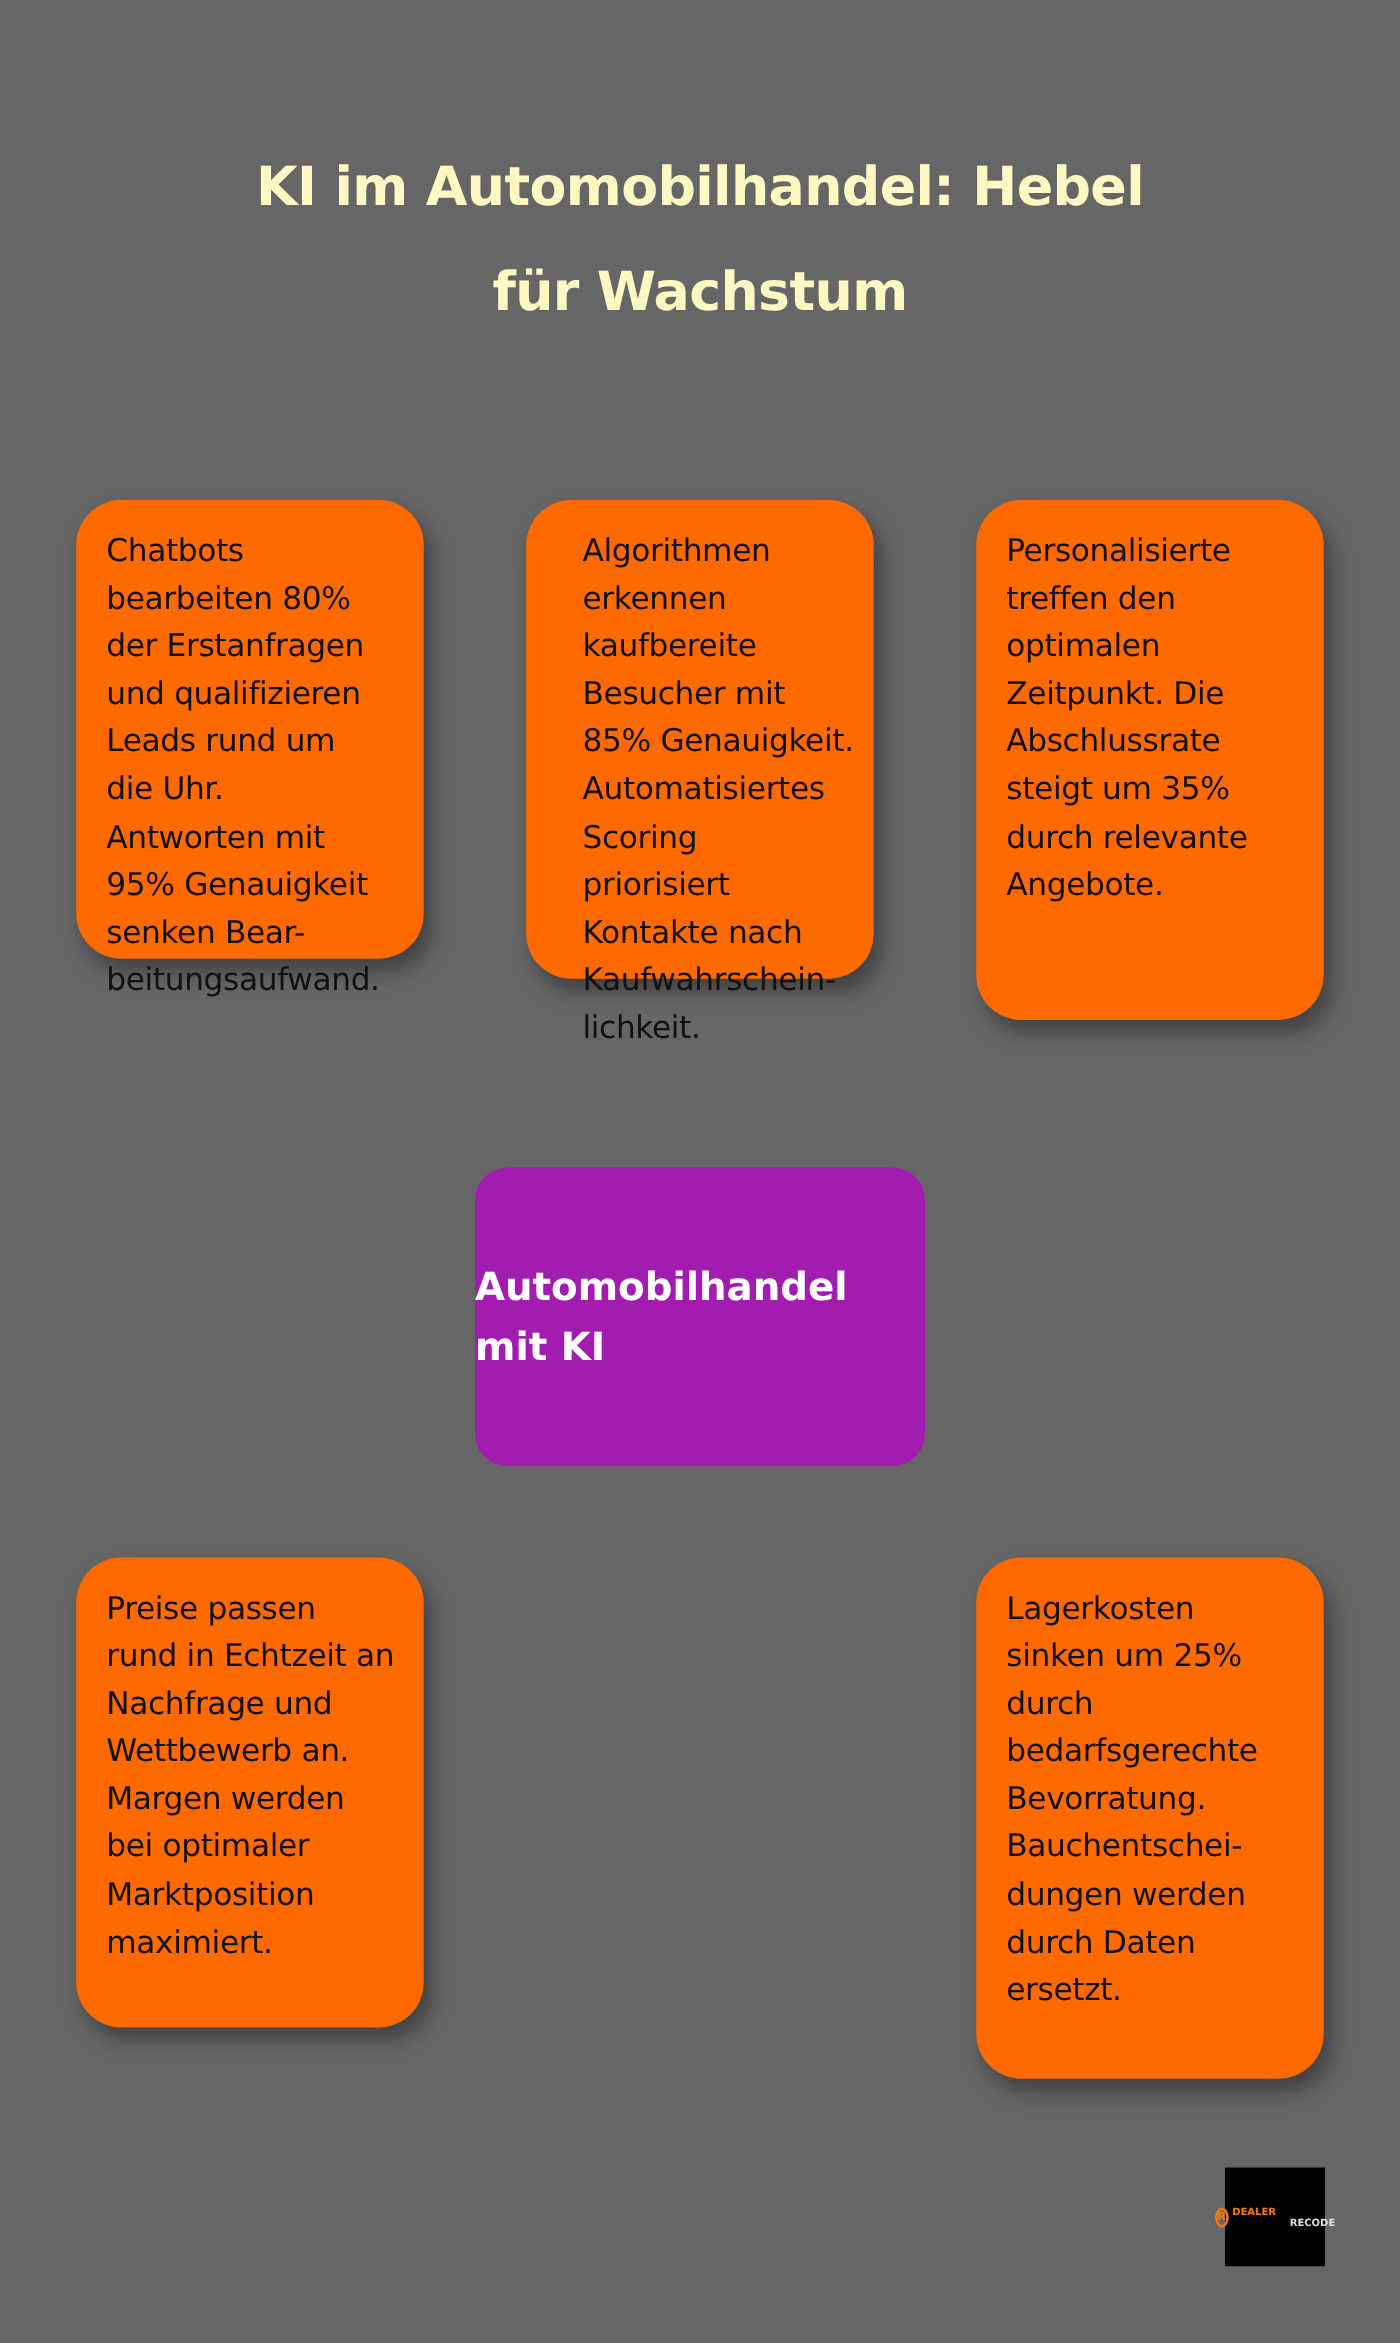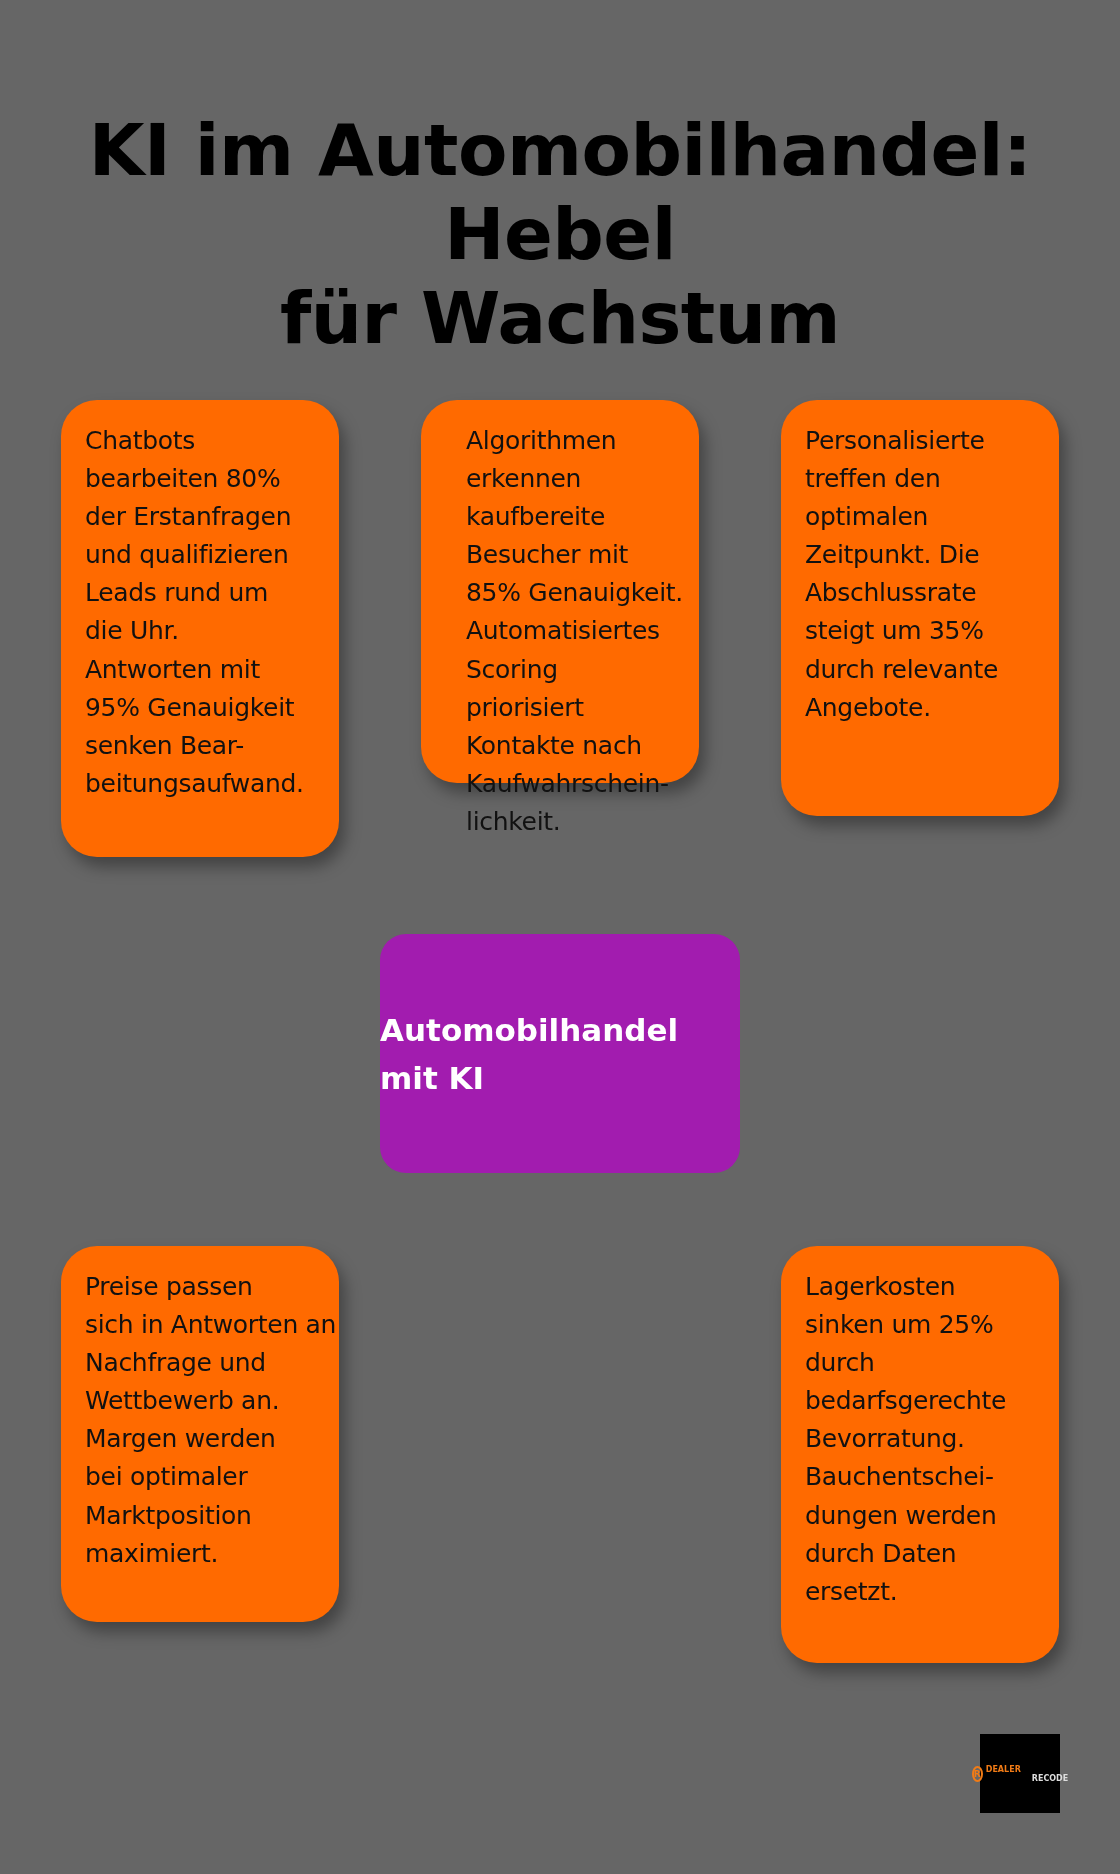--- a/index.html
+++ b/index.html
@@ -1,21 +1,21 @@
 <!DOCTYPE html>
 <html><head>
 <meta charset="utf-8">
 <style>
   * { box-sizing: border-box; margin: 0; padding: 0; }
   html, body { width: 1120px; height: 1874px; background: #666666; overflow: hidden; }
   body { position: relative; font-family: "DejaVu Sans", "Liberation Sans", sans-serif; }
   .title {
     position: absolute; left: 40px; top: 108px; width: 1040px;
-    text-align: center; color: #000000; font-weight: bold;
-    font-size: 72px; line-height: 84px; letter-spacing: -0.5px;
+    text-align: center; color: #fef9c3; font-weight: bold;
+    font-size: 43px; line-height: 84px; letter-spacing: -0.5px;
   }
   .title span { display: block; }
   .card {
     position: absolute; background: #FF6A00; border-radius: 36px;
     box-shadow: 6px 10px 16px rgba(0,0,0,0.35);
     padding: 22px 10px 0 24px; color: #111111;
   }
   .card .line {
     display: block; font-size: 25px; line-height: 38.1px; white-space: nowrap;
     letter-spacing: -0.3px;
@@ -40,21 +40,21 @@
   .logo-text .l2 { color: #dddddd; margin-left: 46px; }
 </style>
 </head>
 <body>
 
 <div class="title">
   <span>KI im Automobilhandel: Hebel</span>
   <span>für Wachstum</span>
 </div>
 
-<div class="card" style="left:61px; top:400px; width:278px; height:457px;">
+<div class="card" style="left:61px; top:400px; width:278px; height:367px;">
   <span class="line">Chatbots</span>
   <span class="line">bearbeiten 80%</span>
   <span class="line">der Erstanfragen</span>
   <span class="line">und qualifizieren</span>
   <span class="line">Leads rund um</span>
   <span class="line">die Uhr.</span>
   <span class="line">Antworten mit</span>
   <span class="line">95% Genauigkeit</span>
   <span class="line">senken Bear-</span>
   <span class="line">beitungsaufwand.</span>
@@ -85,21 +85,21 @@
   <span class="line">Angebote.</span>
 </div>
 
 <div class="center">
   <span>Automobilhandel</span>
   <span>mit KI</span>
 </div>
 
 <div class="card" style="left:61px; top:1246px; width:278px; height:376px;">
   <span class="line">Preise passen</span>
-  <span class="line">sich in Antworten an</span>
+  <span class="line">rund in Echtzeit an</span>
   <span class="line">Nachfrage und</span>
   <span class="line">Wettbewerb an.</span>
   <span class="line">Margen werden</span>
   <span class="line">bei optimaler</span>
   <span class="line">Marktposition</span>
   <span class="line">maximiert.</span>
 </div>
 
 <div class="card" style="left:781px; top:1246px; width:278px; height:417px;">
   <span class="line">Lagerkosten</span>

